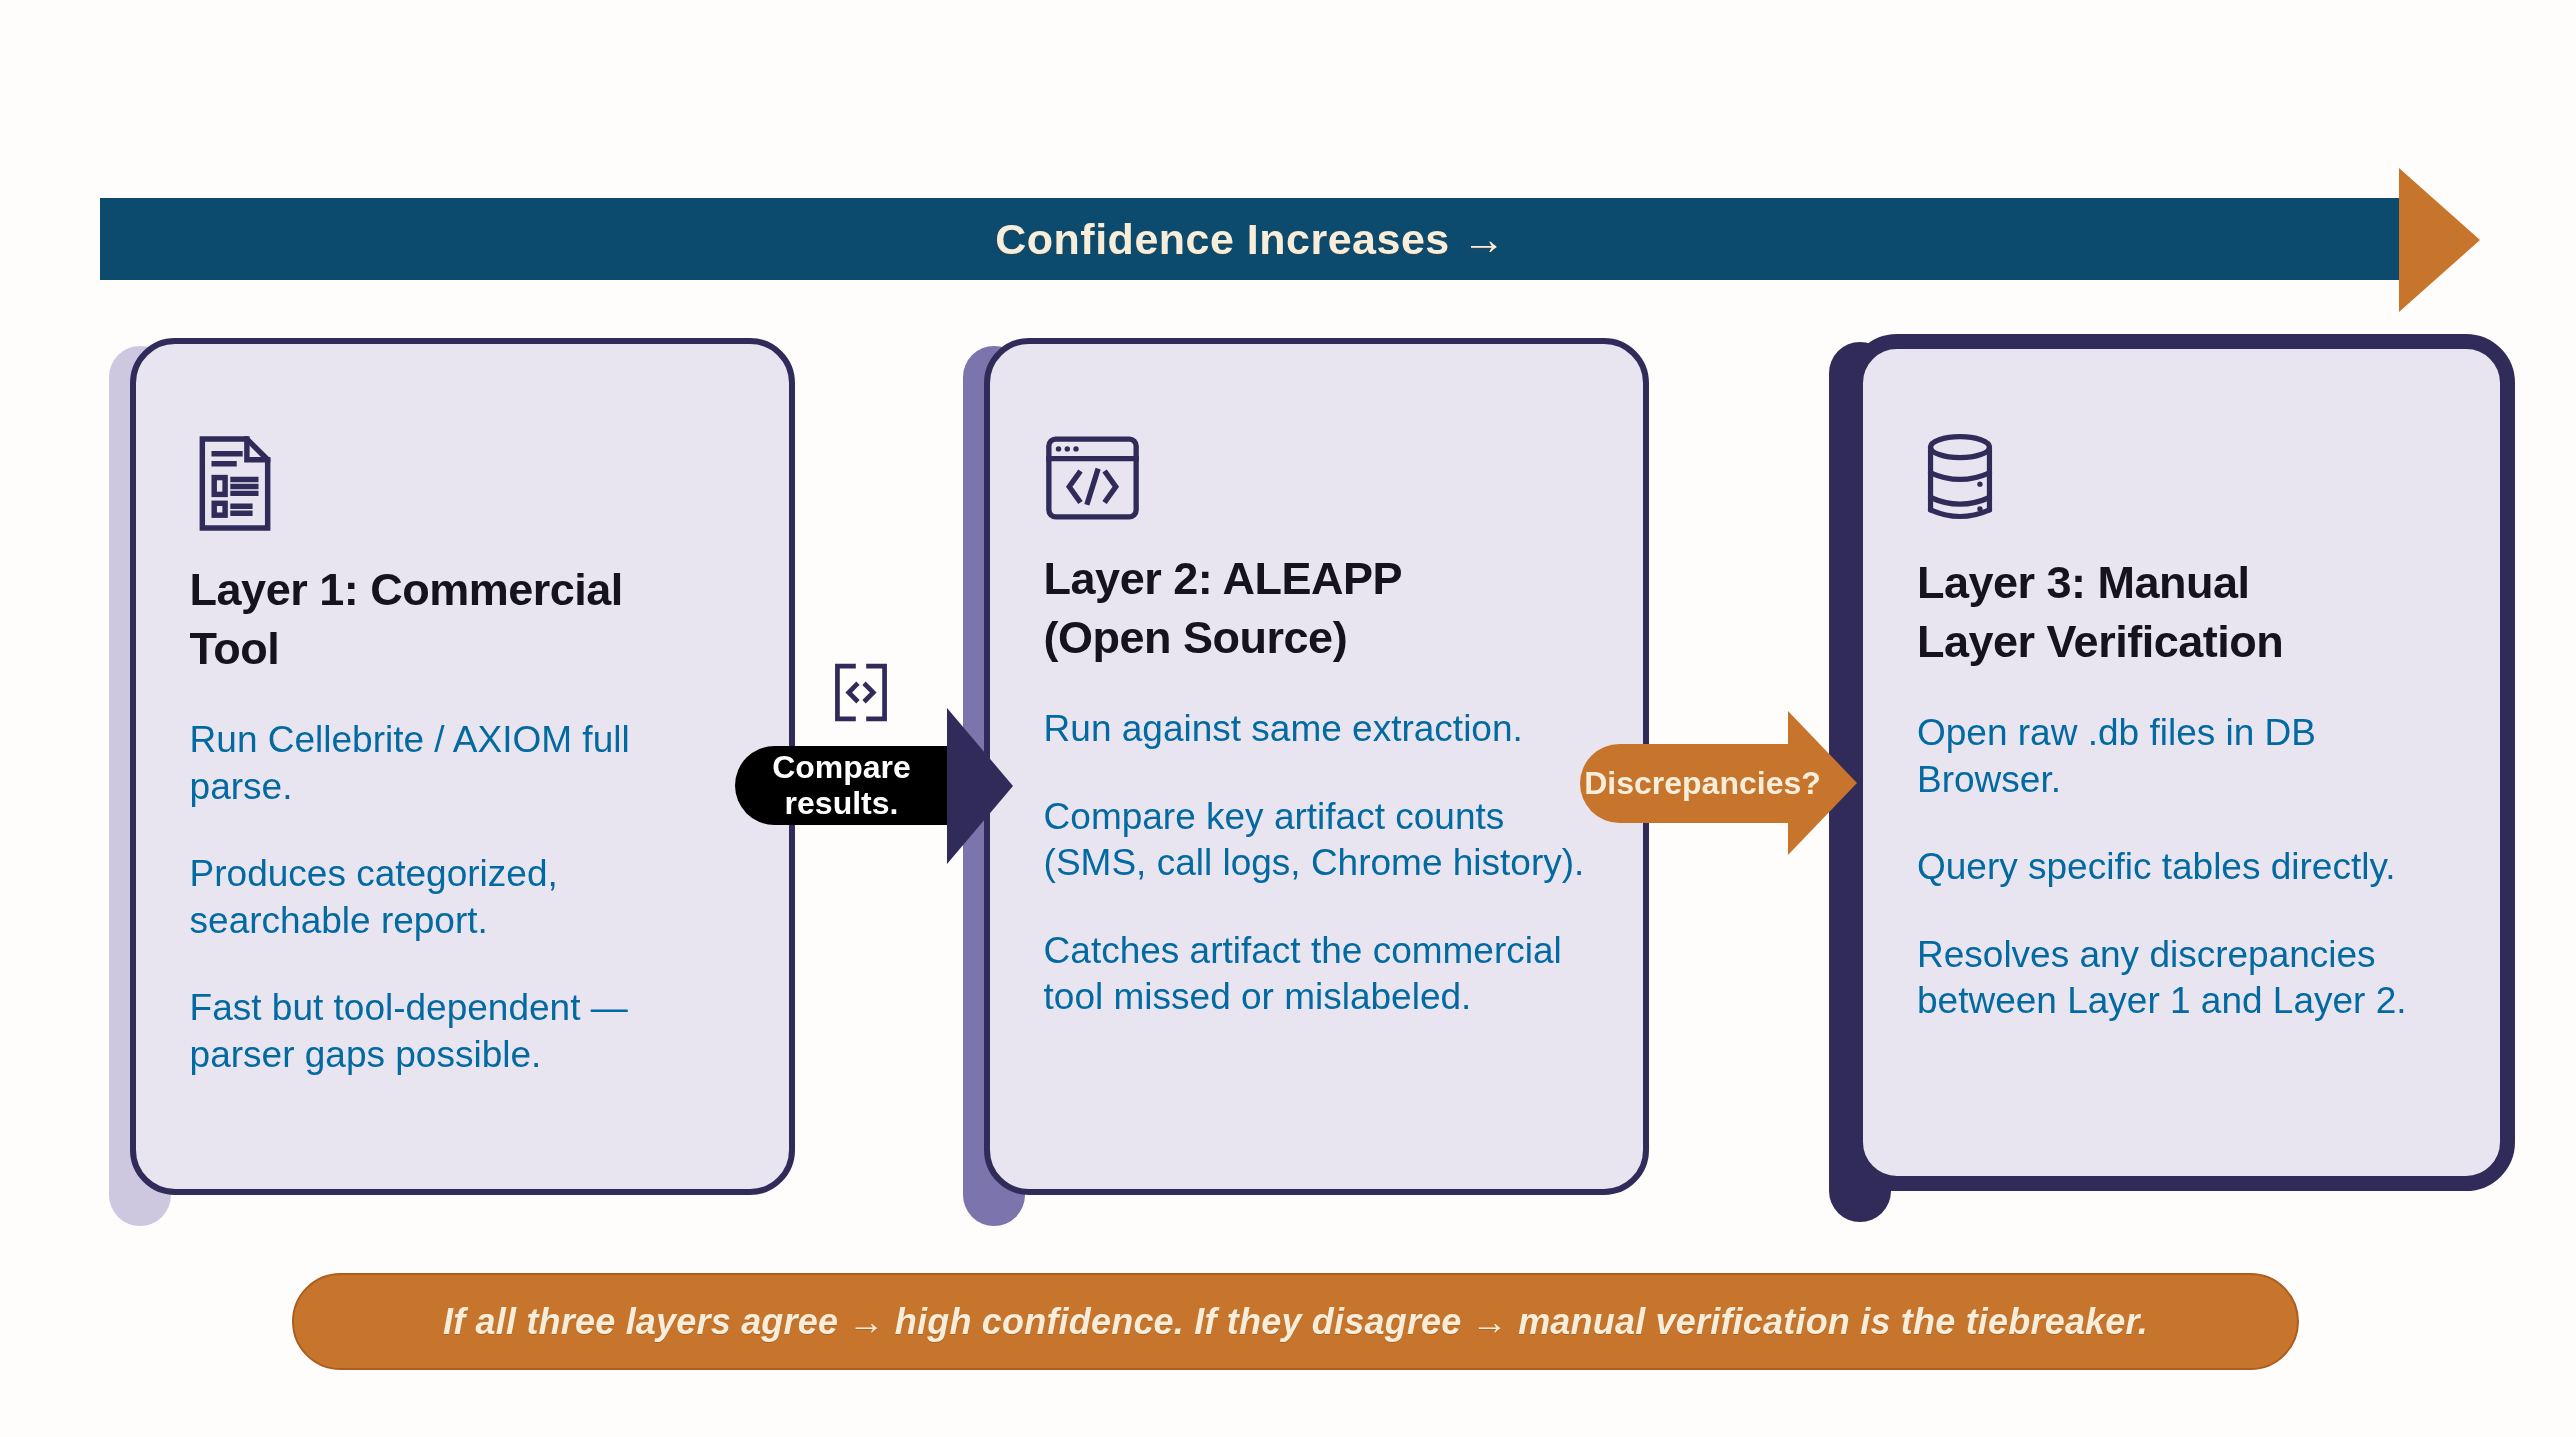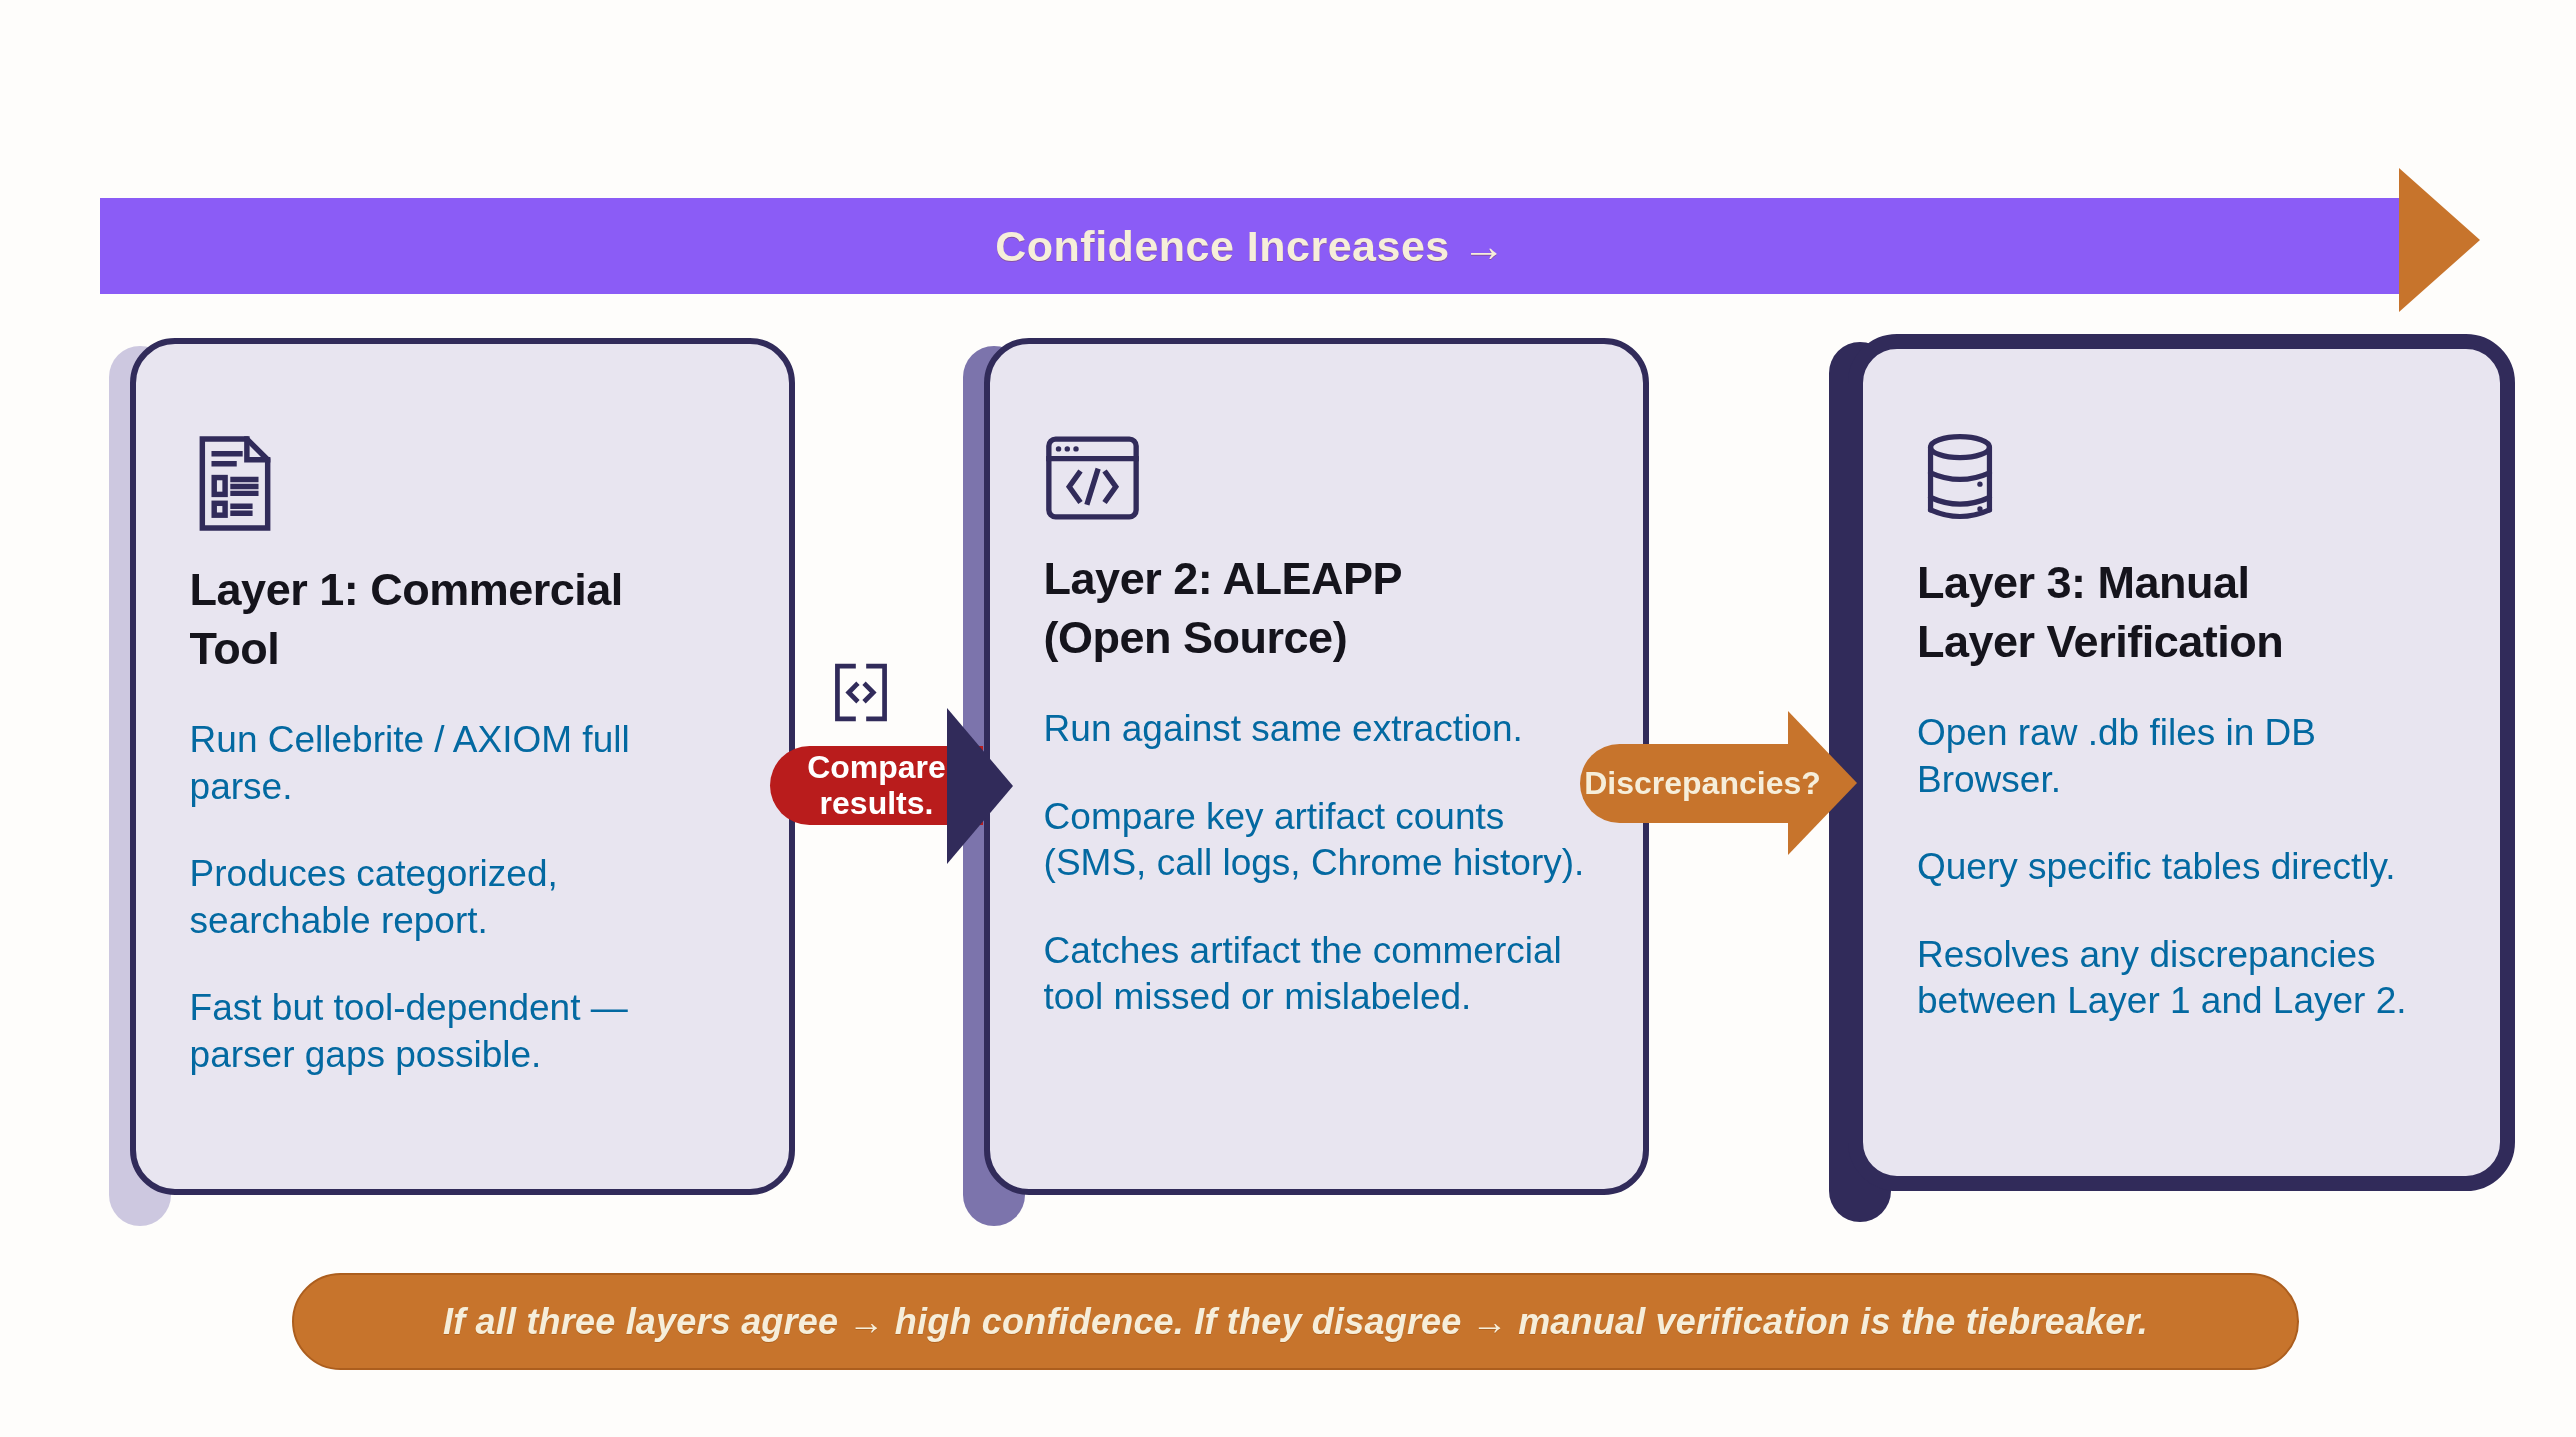--- a/index.html
+++ b/index.html
@@ -5,22 +5,22 @@
   html,body{margin:0;padding:0;}
   body{
     width:2576px;height:1438px;position:relative;overflow:hidden;
     background:#FEFDFB;
     font-family:"Liberation Sans", sans-serif;
   }
   .stage{position:absolute;inset:0;}
 
   
   .banner-bar{
-    position:absolute;left:100px;top:198px;width:2301px;height:96px;
-    background:#8b5cf6;display:flex;align-items:center;justify-content:center;
+    position:absolute;left:100px;top:198px;width:2301px;height:82px;
+    background:#0c4a6e;display:flex;align-items:center;justify-content:center;
   }
   .banner-label{
     color:#F6EEDA;font-weight:700;font-size:43px;letter-spacing:0.5px;
     text-shadow:0 0.9px 0 rgba(120,60,10,.35);
   }
   .banner-tri{
     position:absolute;left:2399px;top:168px;width:0;height:0;
     border-top:72px solid transparent;border-bottom:72px solid transparent;
     border-left:81px solid #C7742C;
   }
@@ -43,21 +43,21 @@
   .card-text p{
     margin:0 0 41px 0;font-size:37px;line-height:1.26;color:#0369a1;font-weight:400;
   }
 
   
   .conn-label{
     position:absolute;display:flex;align-items:center;justify-content:center;
     font-weight:700;text-align:center;z-index:2;white-space:pre-line;
   }
   .conn1-label{
-    left:770px;top:746px;width:213px;height:79px;background:#b91c1c;
+    left:735px;top:746px;width:213px;height:79px;background:#000000;
     border-radius:41px 0 0 41px;color:#FFFFFF;font-size:32px;line-height:1.12;
   }
   .conn1-tri{
     position:absolute;left:947px;top:708px;width:0;height:0;z-index:2;
     border-top:78px solid transparent;border-bottom:78px solid transparent;
     border-left:66px solid #312B5A;
   }
   .conn2-label{
     left:1580px;top:744px;width:245px;height:79px;background:#C7742C;
     border-radius:41px 0 0 41px;color:#F6EEDA;font-size:32px;z-index:3;

